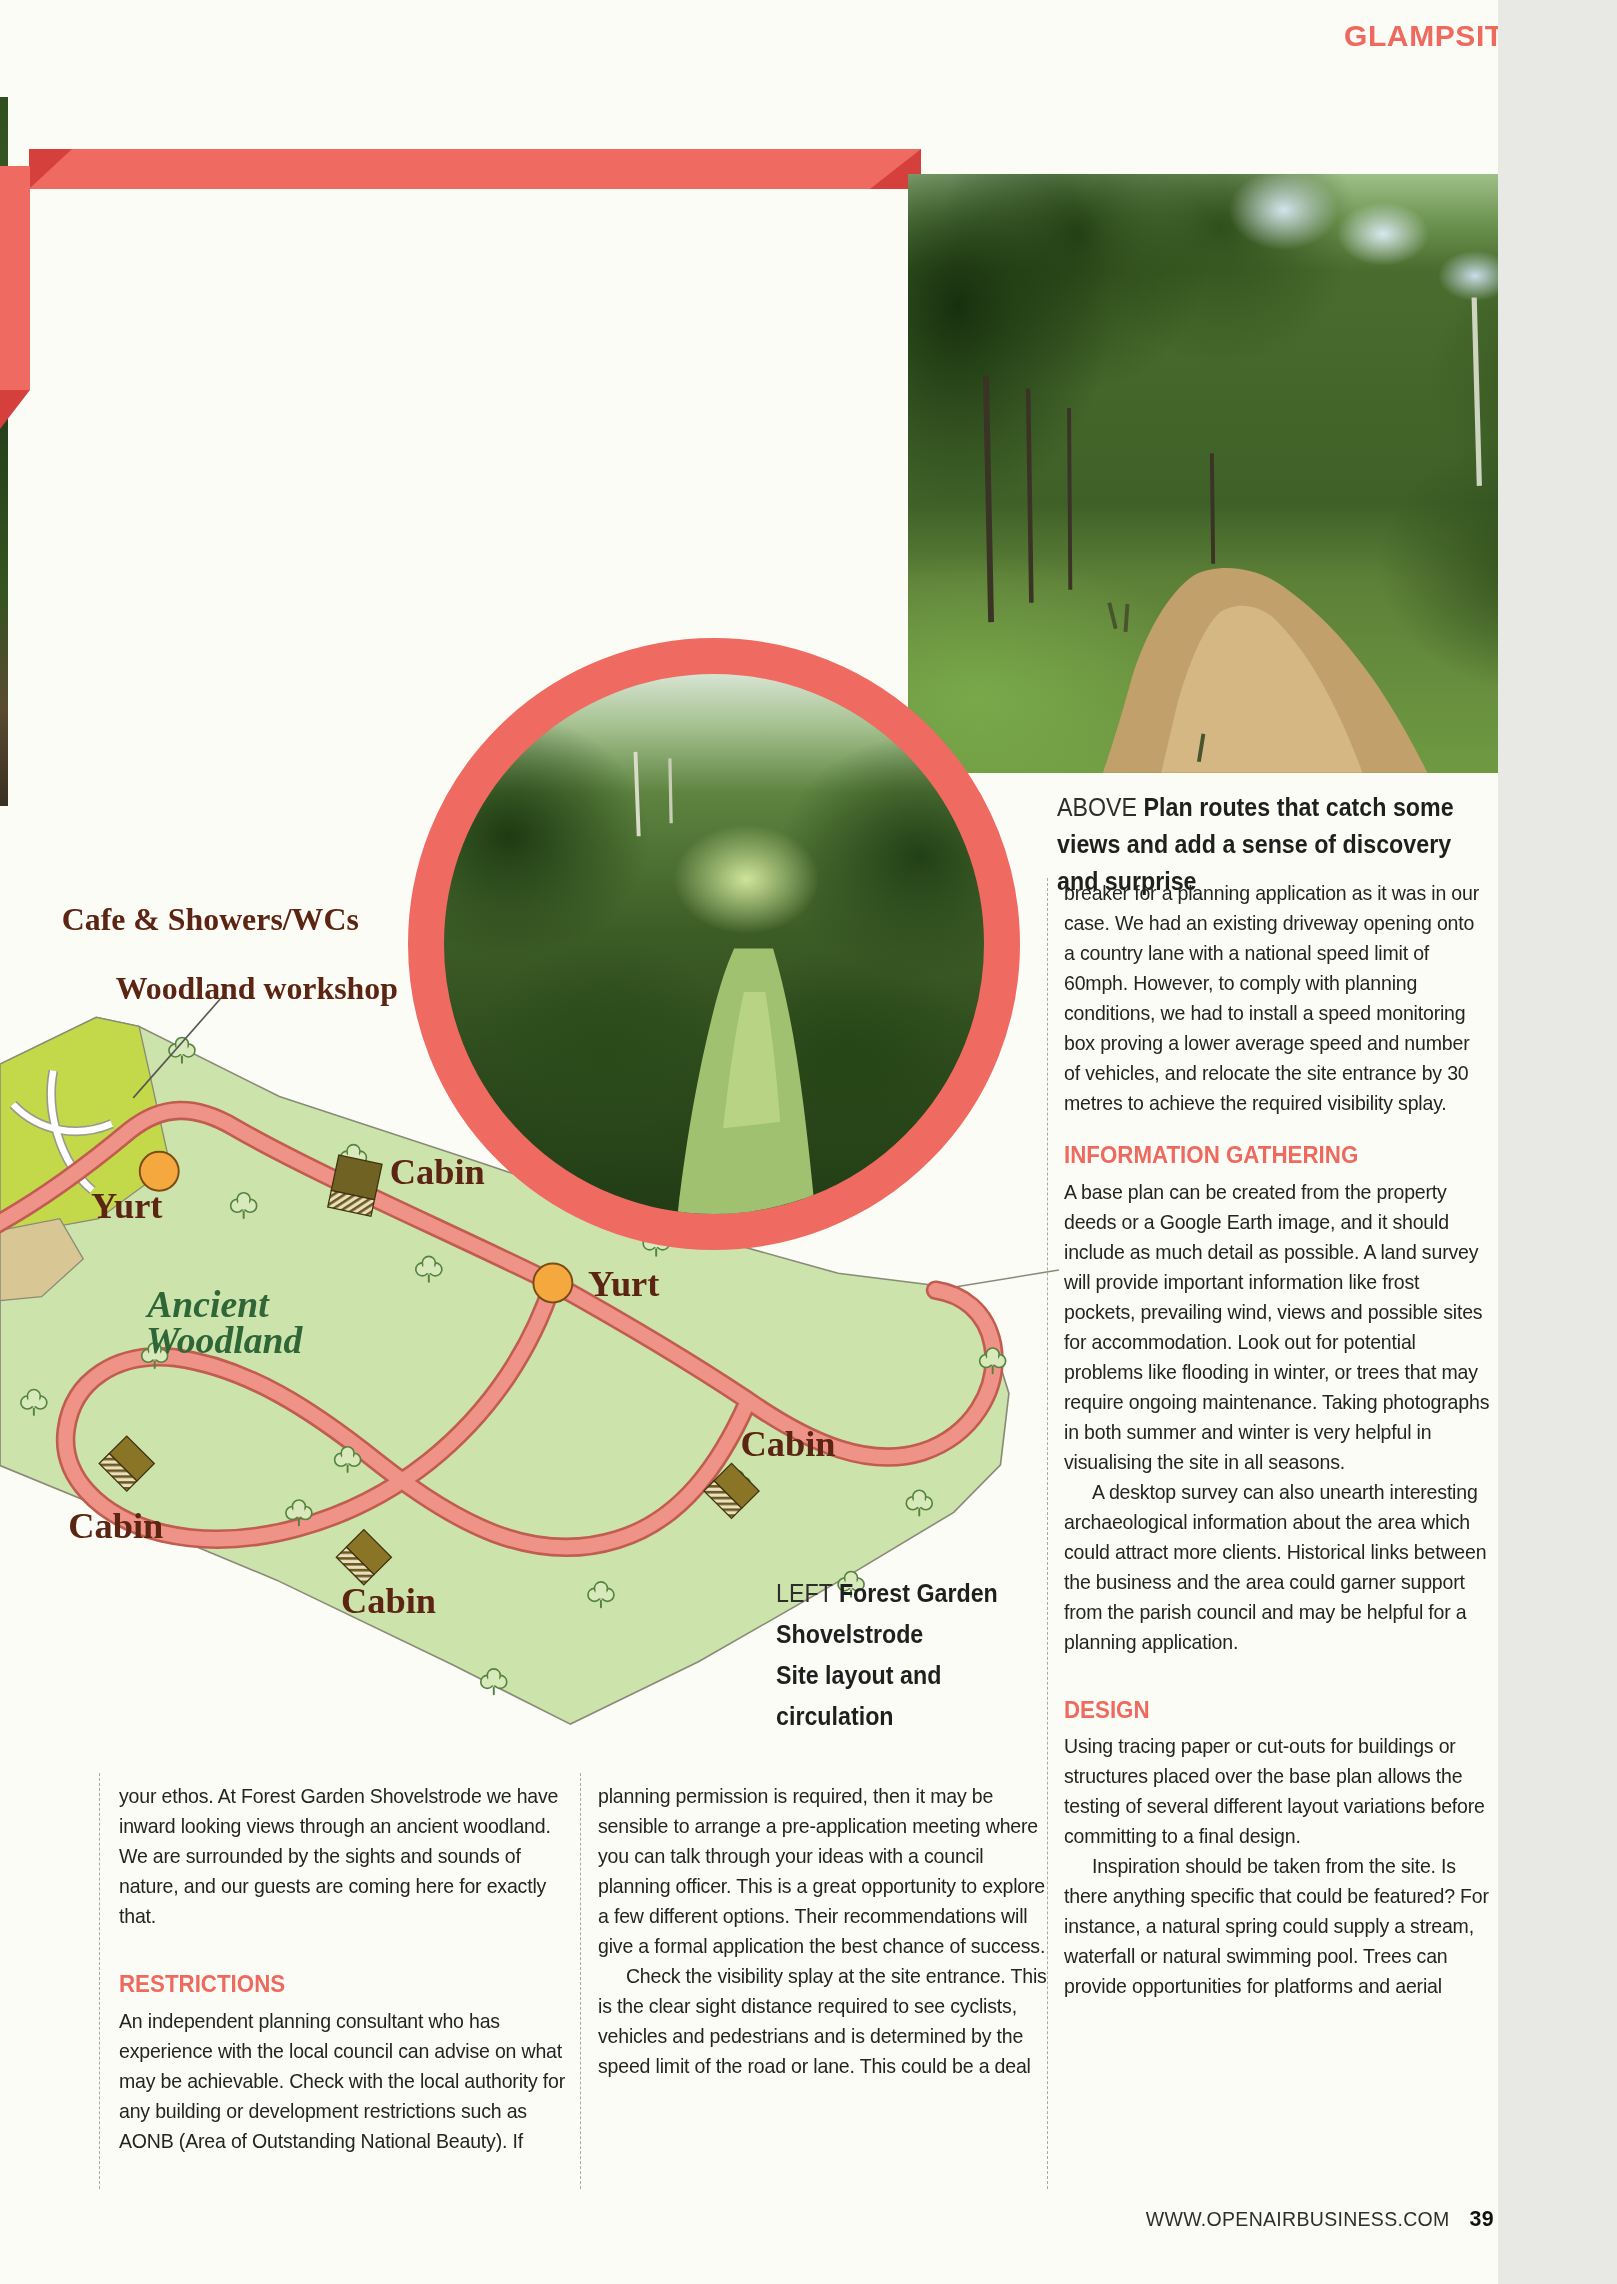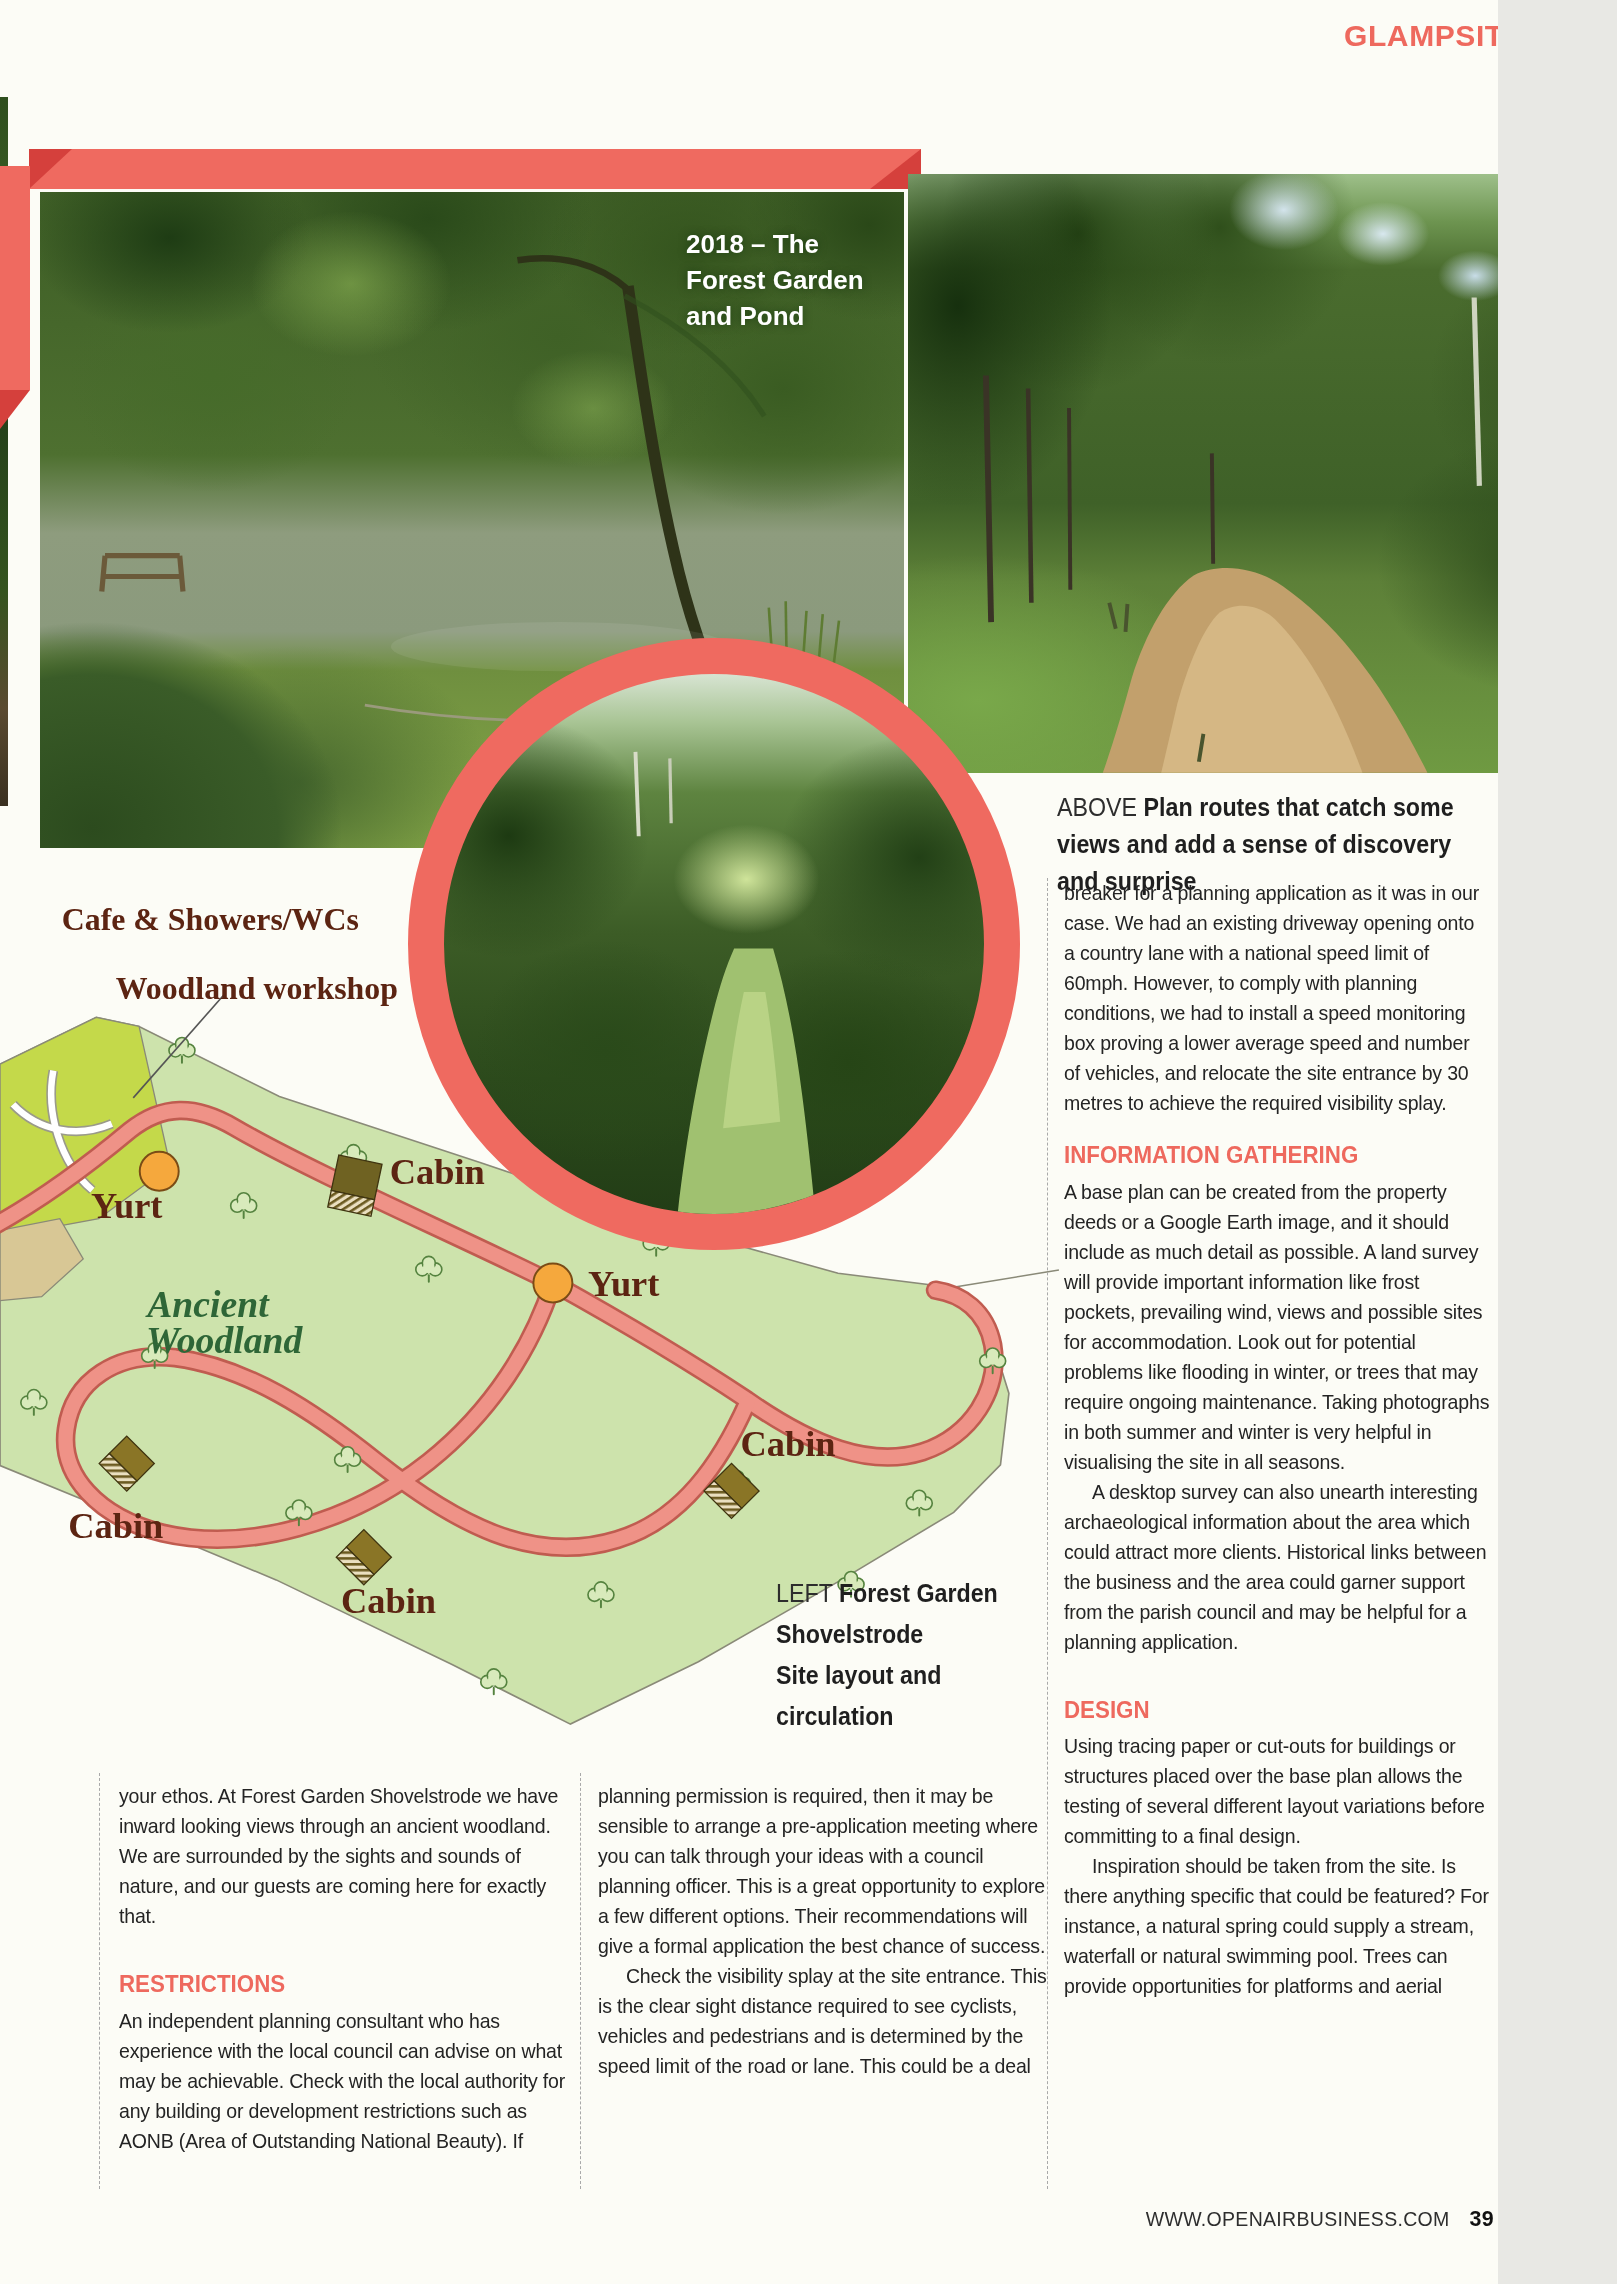--- a/index.html
+++ b/index.html
@@ -89,40 +89,20 @@
 
   <div class="sliver" style="top:97px;height:260px;background:linear-gradient(#2f4f1e,#476b2c);"></div>
   <div class="sliver" style="top:416px;height:390px;background:linear-gradient(#24401a 0%,#35541f 45%,#5a4a30 75%,#3a3020 100%);"></div>
 
   <div class="bar" style="left:29px;top:149px;width:892px;height:40px;"></div>
   <div class="fold" style="left:870px;top:149px;width:51px;height:40px;clip-path:polygon(100% 0,100% 100%,0 100%);"></div>
   <div class="fold" style="left:29px;top:149px;width:43px;height:40px;clip-path:polygon(0 0,100% 0,0 100%);"></div>
   <div class="bar" style="left:0;top:166px;width:30px;height:224px;"></div>
   <div class="fold" style="left:0;top:390px;width:30px;height:39px;clip-path:polygon(0 0,100% 0,0 100%);"></div>
 
-  <div id="photo-pond">
-    <svg width="864" height="656" viewBox="0 0 1330 1010">
-      <path d="M905,145 C925,280 945,420 975,550 C995,640 1020,720 1060,800" stroke="#2e3318" stroke-width="18" fill="none"></path>
-      <path d="M905,150 C860,110 800,95 735,105" stroke="#2e3318" stroke-width="10" fill="none"></path>
-      <path d="M900,160 C985,205 1065,265 1115,345" stroke="#31501e" stroke-width="8" fill="none" opacity=".6"></path>
-      <path d="M500,790 C720,828 940,818 1140,782" stroke="#9a9a7c" stroke-width="4" fill="none"></path>
-      <g stroke="#6b5a3a" stroke-width="8" fill="none">
-        <path d="M100,560 L215,560 M100,560 L95,615 M215,560 L220,615 M95,592 L220,592"></path>
-      </g>
-      <g stroke="#5e7c33" stroke-width="4">
-        <path d="M1130,760 L1122,640"></path>
-          <path d="M1150,765 L1148,630"></path>
-          <path d="M1172,762 L1180,645"></path>
-        <path d="M1196,758 L1205,650"></path>
-          <path d="M1218,760 L1230,660"></path>
-      </g>
-      <ellipse cx="800" cy="700" rx="260" ry="38" fill="rgba(255,255,255,0.08)"></ellipse>
-    </svg>
-    <div class="cap">2018 –  The Forest Garden and Pond</div>
-  </div>
 
   <div id="photo-path">
     <svg width="709" height="599" viewBox="0 0 1092 922">
       <path d="M300,922 L800,922 C725,770 655,690 578,635 C536,605 480,598 440,618 C400,645 365,710 345,775 C330,830 315,880 300,922 Z" fill="#c2a06c"></path>
       <path d="M390,922 L700,922 C655,800 610,730 565,685 C540,662 505,658 480,675 C455,697 430,760 415,815 Z" fill="rgba(232,205,155,0.5)"></path>
       <g stroke="#3a3326" fill="none">
         <path d="M128,690 L120,310" stroke-width="9"></path>
         <path d="M190,660 L185,330" stroke-width="7"></path>
         <path d="M250,640 L248,360" stroke-width="6"></path>
         <path d="M470,600 L468,430" stroke-width="6"></path>

